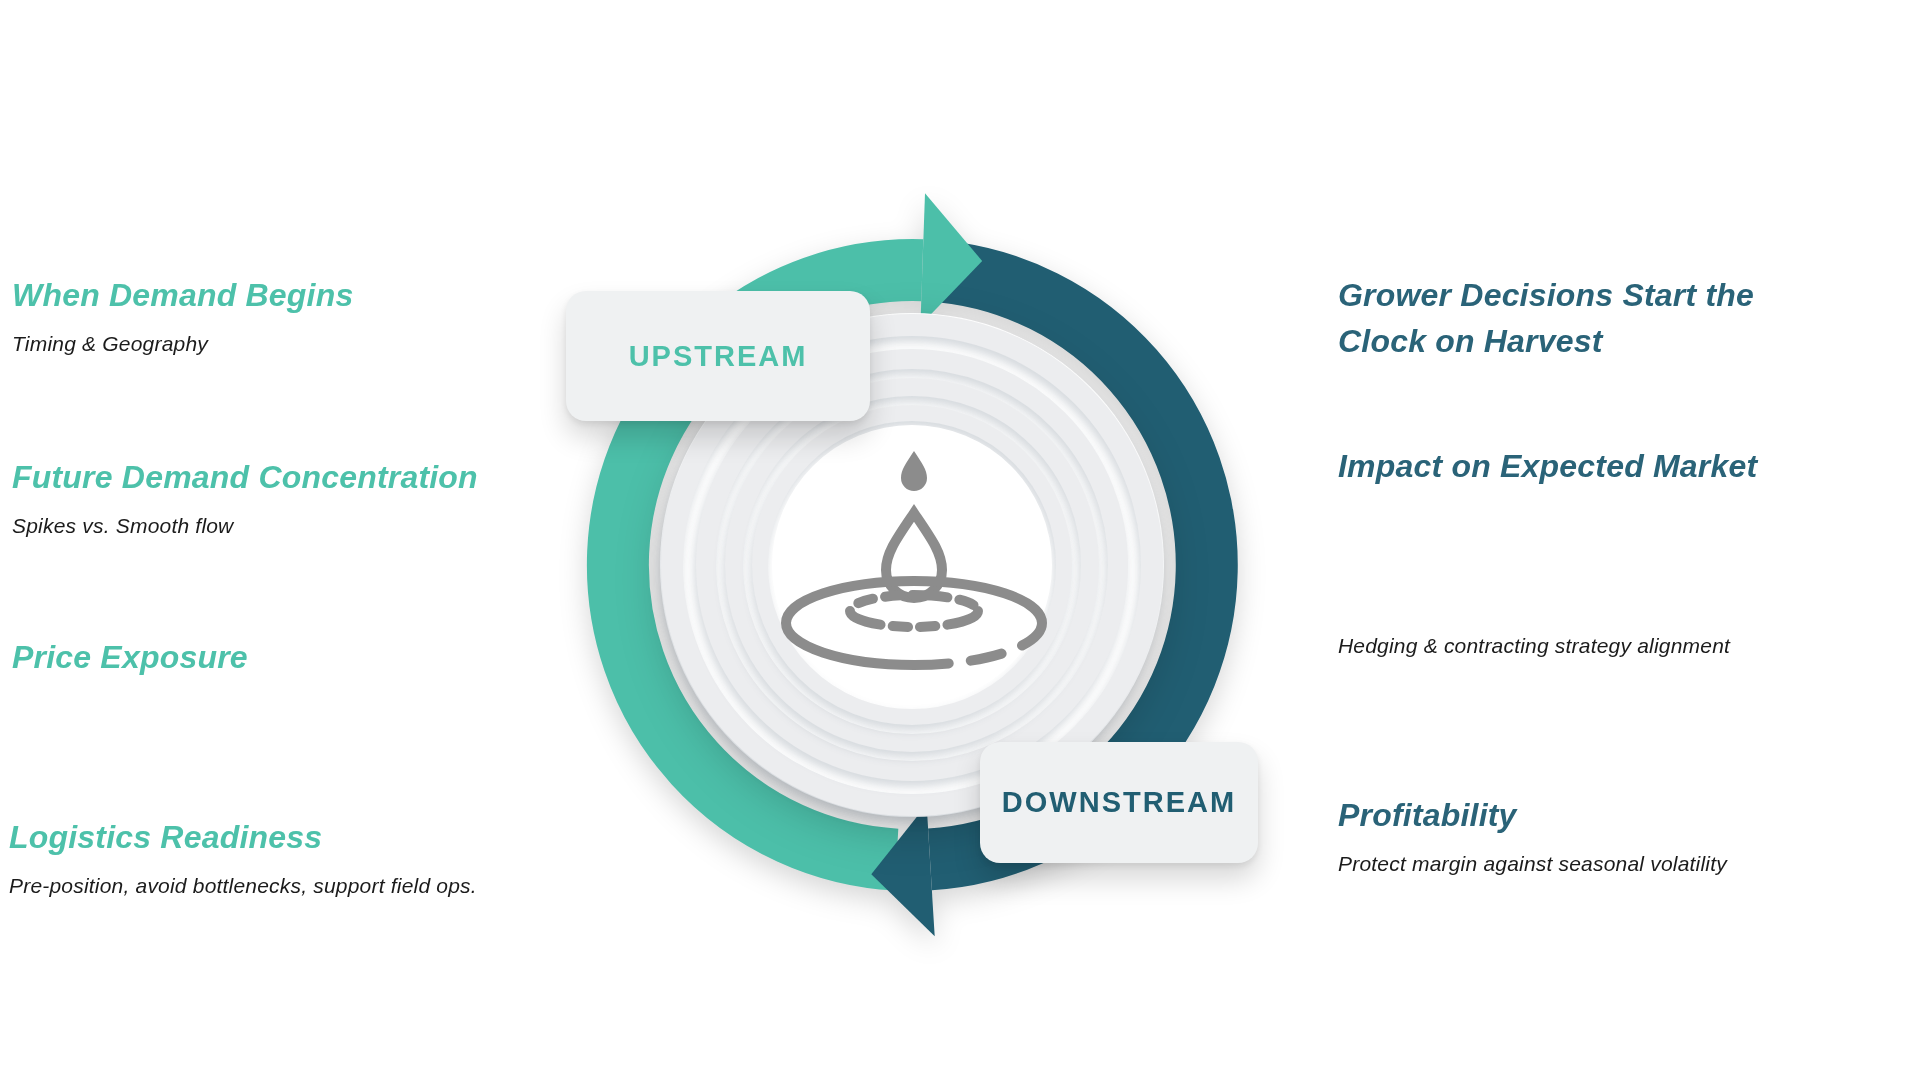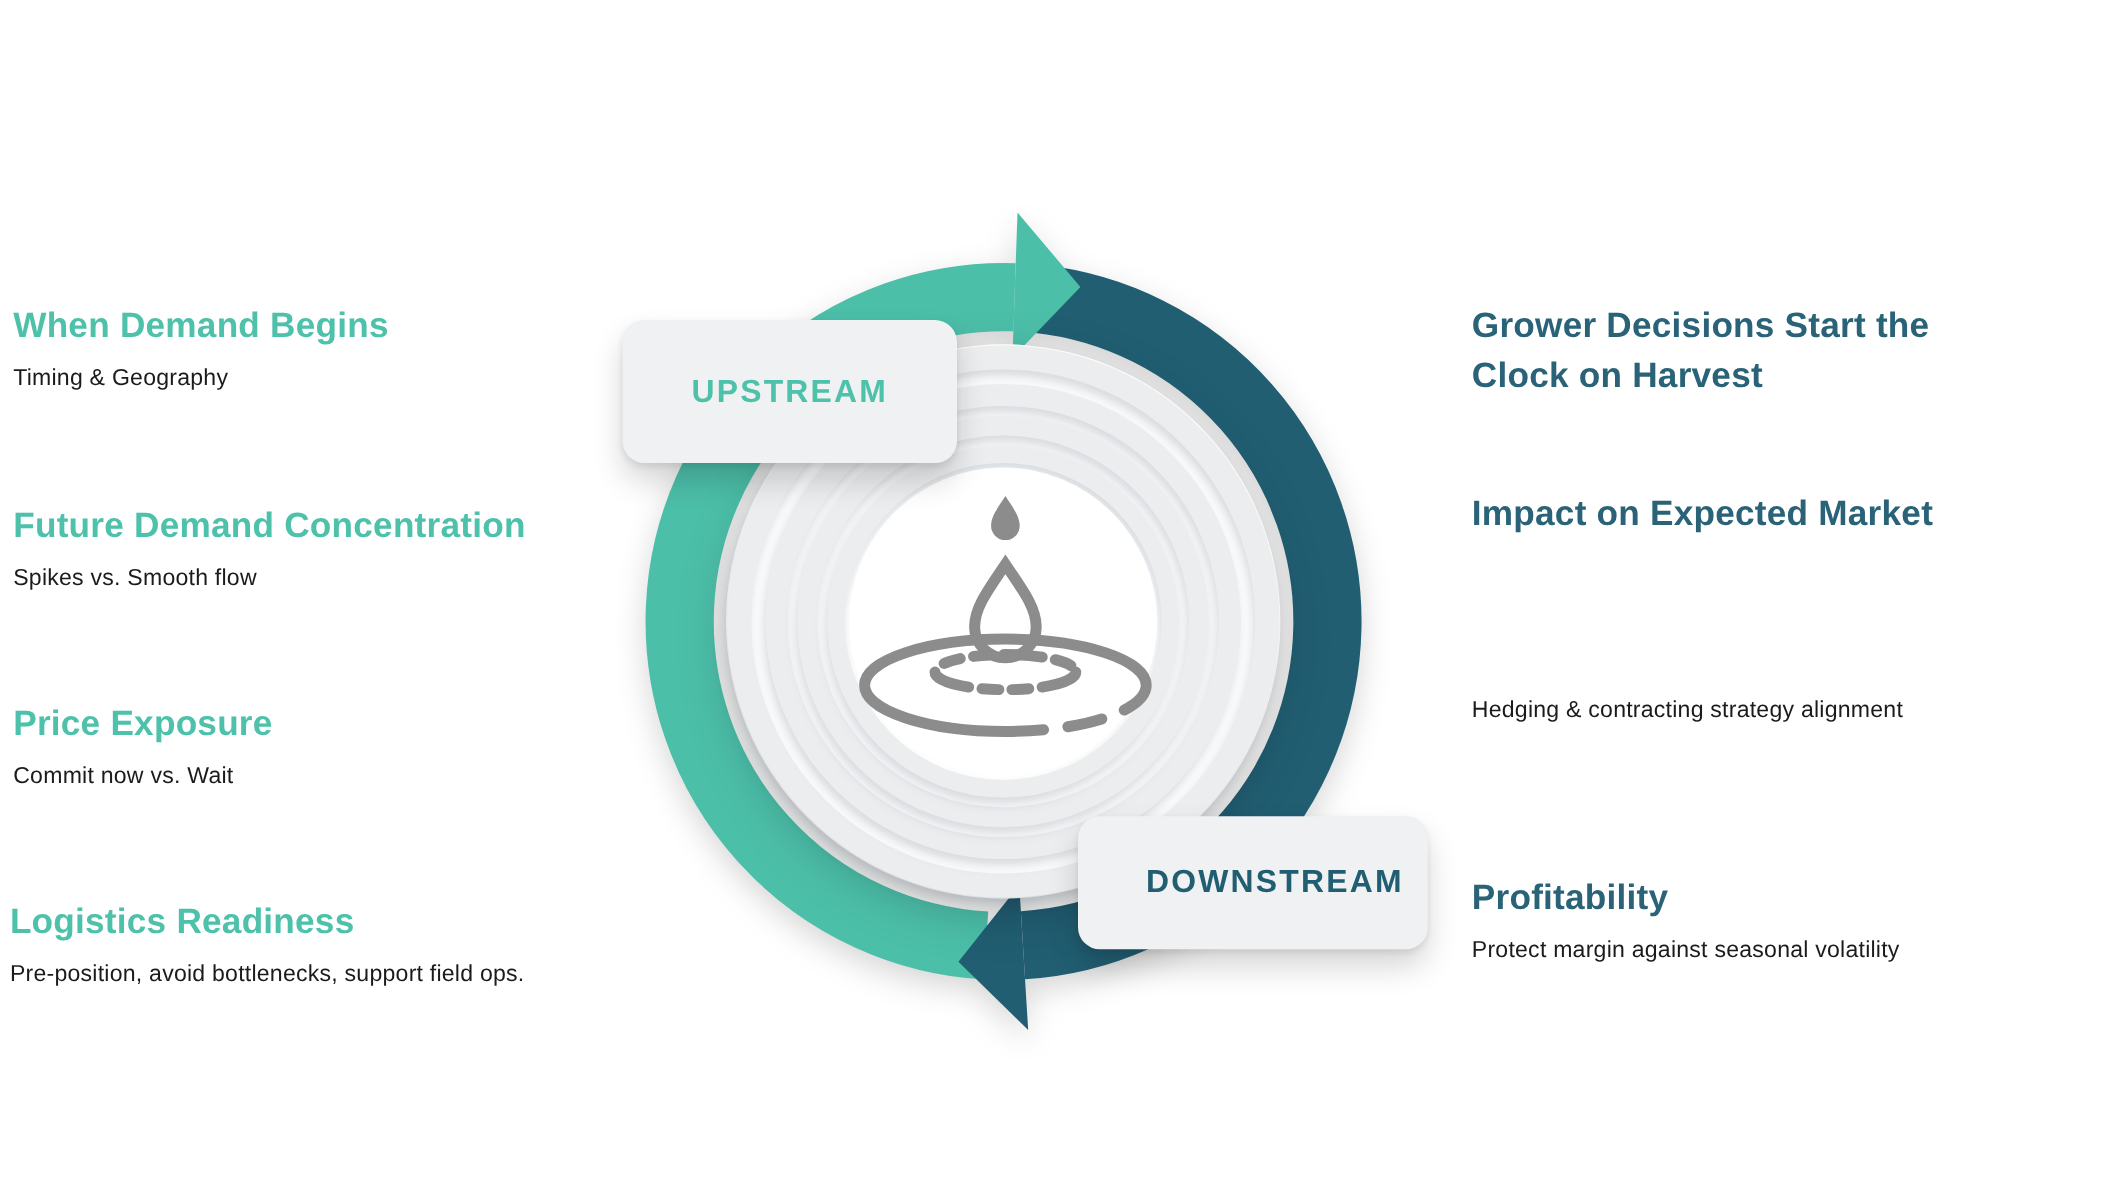--- a/index.html
+++ b/index.html
@@ -1,21 +1,21 @@
 <!DOCTYPE html>
 <html style="--teal: #4DC1AA; --teal-arc: #4CBFA9; --dark-teal: #215E72; --dark-heading: #2A6378; --text-dark: #1B1B1B; --ring-gray: #ECEDEF; --icon-gray: #8C8C8C; --badge-bg: #EFF1F2;"><head>
 <meta charset="utf-8">
 <style>
   html,body{margin:0;padding:0;background:#fff;}
   body{width:1920px;height:1080px;position:relative;overflow:hidden;
        font-family:"Liberation Sans","DejaVu Sans",sans-serif;}
   .stage{position:absolute;inset:0;background:#ffffff;}
 
   
-  .item{position:absolute;}
+  .item{position:absolute;font-style:italic;}
   .heading{font-size:32px;font-weight:700;line-height:46px;letter-spacing:.2px;}
   .left-col .heading{color:var(--teal,#4DC1AA);}
   .right-col .heading{color:var(--dark-heading,#2A6378);max-width:500px;}
   .subtext{font-size:21px;font-weight:500;color:var(--text-dark,#1b1b1b);
            line-height:36px;margin-top:8px;letter-spacing:.2px;}
   .l1{left:12px;top:272px}
   .l2{left:12px;top:454px}
   .l3{left:12px;top:634px}
   .l4{left:9px;top:814px}
   .r1{left:1338px;top:272px}
@@ -39,39 +39,38 @@
   .icon-fill{fill:var(--icon-gray,#8C8C8C);}
 
   
   .badge{position:absolute;background:var(--badge-bg,#EFF1F2);border-radius:20px;
          display:flex;align-items:center;justify-content:center;
          font-weight:700;font-size:29px;letter-spacing:2px;
          box-shadow:0 16px 28px rgba(0,0,0,.16),0 3px 6px rgba(0,0,0,.08);}
   .badge-upstream{left:566px;top:291px;width:304px;height:130px;
                   color:var(--teal,#4DC1AA);}
   .badge-downstream{left:980px;top:742px;width:278px;height:121px;
-                    color:var(--dark-teal,#215E72);padding-left:40px;}
+                    color:var(--dark-teal,#215E72);}
 </style>
 </head>
 <body>
 
 <div class="stage">
 
   <div class="left-col">
     <div class="item l1">
       <div class="heading">When Demand Begins</div>
       <div class="subtext">Timing &amp; Geography</div>
     </div>
     <div class="item l2">
       <div class="heading">Future Demand Concentration</div>
       <div class="subtext">Spikes vs. Smooth flow</div>
     </div>
     <div class="item l3">
       <div class="heading">Price Exposure</div>
-      <div class="subtext">Commit now vs. Wait</div>
     </div>
     <div class="item l4">
       <div class="heading">Logistics Readiness</div>
       <div class="subtext">Pre-position, avoid bottlenecks, support field ops.</div>
     </div>
   </div>
 
   <div class="right-col">
     <div class="item r1">
       <div class="heading">Grower Decisions Start the Clock on Harvest</div>

